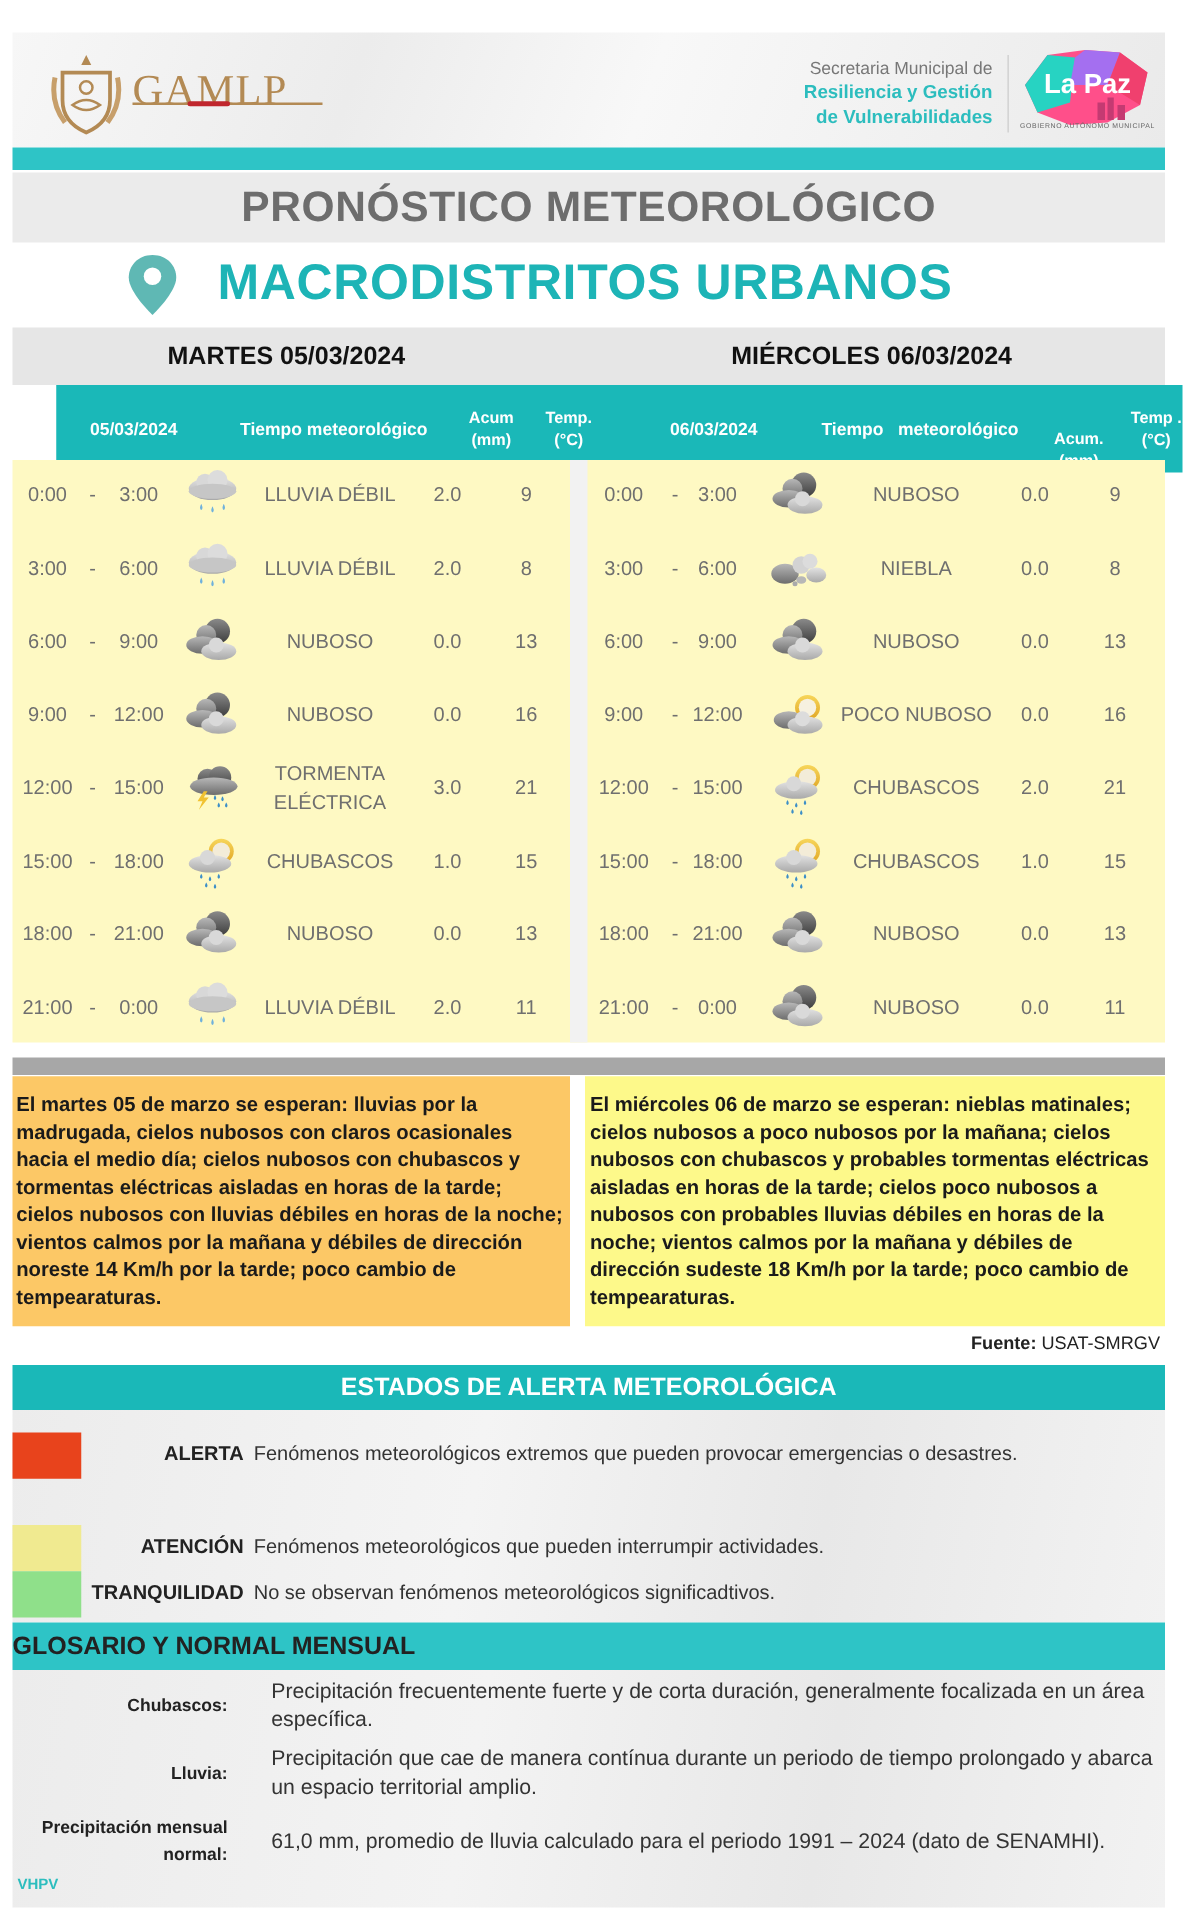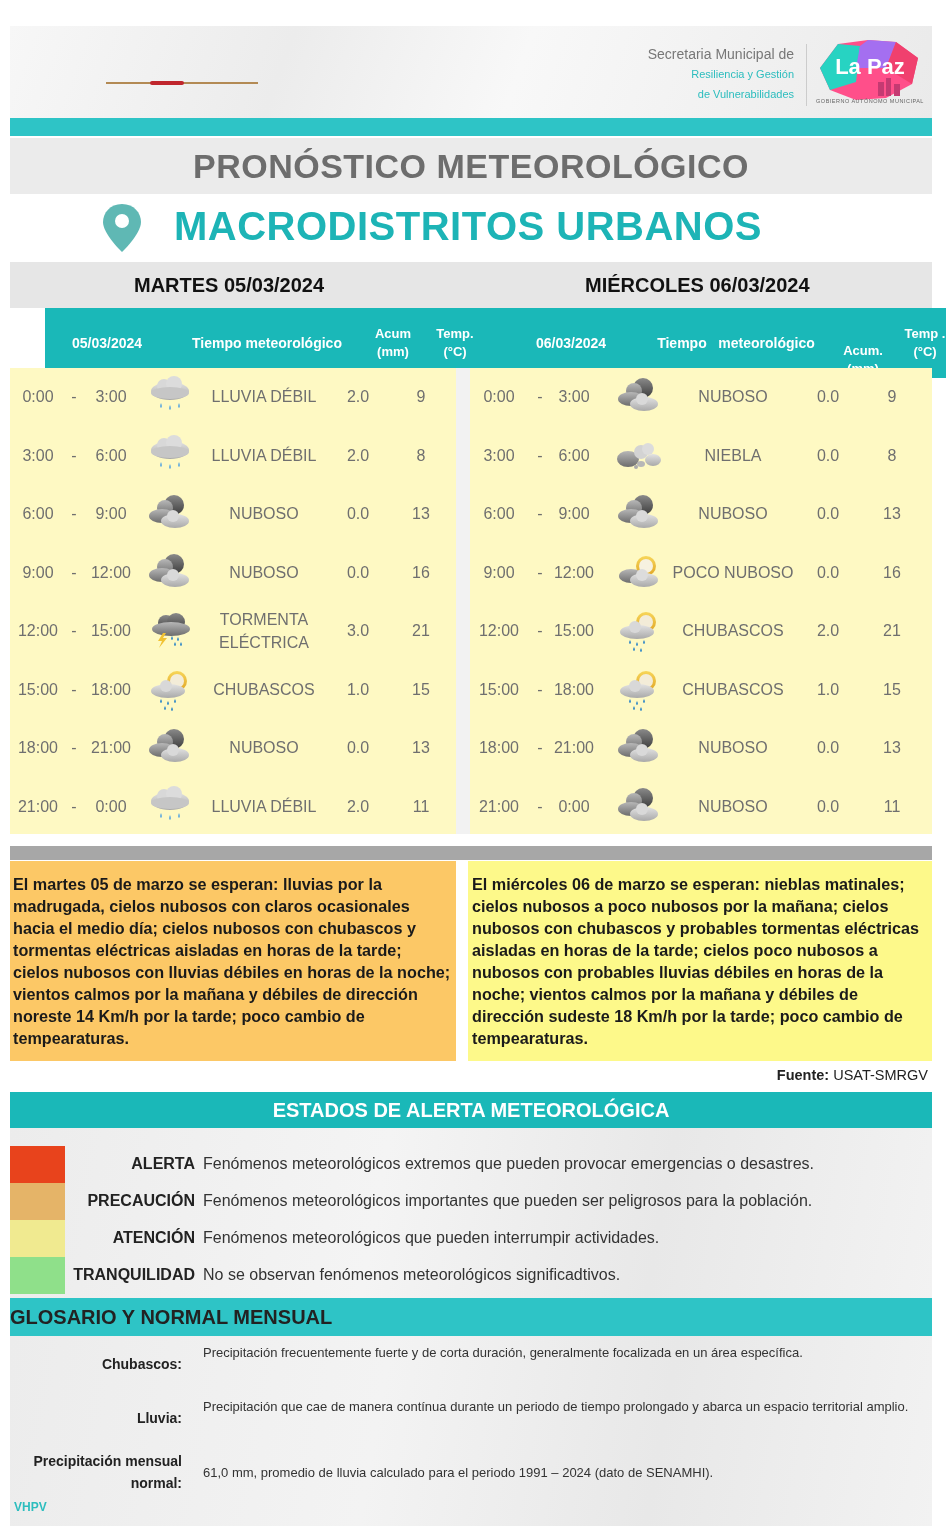--- a/index.html
+++ b/index.html
@@ -5,21 +5,21 @@
   * { box-sizing: border-box; margin: 0; padding: 0; }
   body { width: 946px; height: 1536px; background: #ffffff; font-family: "Liberation Sans", sans-serif; position: relative; overflow: hidden; }
   .header { position: absolute; left: 10px; top: 26px; width: 922px; height: 92px; background: linear-gradient(110deg, #f7f7f7 0%, #ececec 30%, #f8f8f8 55%, #eaeaea 100%); }
   .gamlp-logo { position: absolute; left: 28px; top: 14px; display: flex; align-items: center; }
   .crest { width: 62px; height: 70px; position: relative; }
   .gamlp-text { font-family: "Liberation Serif", serif; font-size: 34px; color: #b38a54; letter-spacing: 1px; margin-left: 6px; margin-top: -4px; }
   .gamlp-sub { position: absolute; left: 96px; top: 56px; width: 152px; height: 2px; background: #b38a54; }
   .gamlp-flag { position: absolute; left: 140px; top: 55px; width: 34px; height: 4px; background: #c0262d; border-radius: 2px; }
   .secretaria { position: absolute; left: 612px; top: 18px; text-align: right; width: 172px; line-height: 20px; }
   .secretaria .l1 { font-size: 14px; color: #777; }
-  .secretaria .l2 { font-size: 11px; color: #2cbdbe; font-weight: normal; }
+  .secretaria .l2 { font-size: 15px; color: #2cbdbe; font-weight: bold; }
   .sec-divider { position: absolute; left: 796px; top: 18px; width: 1px; height: 62px; background: #ccc; }
   .lapaz-logo { position: absolute; left: 806px; top: 12px; width: 108px; height: 66px; }
   .lapaz-sub { position: absolute; left: 797px; top: 72px; width: 126px; font-size: 5.5px; color: #666; text-align: center; letter-spacing: 0.5px; }
   .teal-bar { position: absolute; left: 10px; top: 118px; width: 922px; height: 18px; background: #2ec4c6; }
   .title-bar { position: absolute; left: 10px; top: 138px; width: 922px; height: 56px; background: #ebebeb; text-align: center; }
   .title-bar span { font-size: 34px; font-weight: bold; color: #6d6d6d; line-height: 56px; letter-spacing: 0.5px; }
   .macro { position: absolute; left: 10px; top: 196px; width: 922px; height: 64px; display: flex; align-items: center; }
   .pin { position: absolute; left: 90px; top: 6px; width: 44px; height: 52px; }
   .macro-text { position: absolute; left: 164px; top: 8px; font-size: 40px; font-weight: bold; color: #1db4b6; letter-spacing: 0.5px; }
   .days-bar { position: absolute; left: 10px; top: 262px; width: 922px; height: 46px; background: #e6e6e6; }
@@ -40,21 +40,21 @@
   .fuente b { font-weight: bold; }
   .alert-head { position: absolute; left: 10px; top: 1092px; width: 922px; height: 36px; background: #1ab8b8; text-align: center; color: #fff; font-size: 20px; font-weight: bold; line-height: 36px; }
   .alert-body { position: absolute; left: 10px; top: 1128px; width: 922px; height: 170px; background: linear-gradient(100deg, #ececec 0%, #f4f4f4 40%, #e8e8e8 70%, #f2f2f2 100%); }
   .alert-row { position: absolute; left: 0; height: 37px; width: 922px; }
   .swatch { position: absolute; left: 0; top: 0; width: 55px; height: 37px; }
   .alert-name { position: absolute; left: 55px; width: 130px; text-align: right; top: 9px; font-size: 16px; font-weight: bold; color: #222; }
   .alert-desc { position: absolute; left: 193px; top: 9px; font-size: 16px; color: #333; }
   .glos-head { position: absolute; left: 10px; top: 1298px; width: 922px; height: 38px; background: #2ec4c6; text-align: left; color: #222; font-size: 20px; font-weight: bold; line-height: 38px; }
   .glos-body { position: absolute; left: 10px; top: 1336px; width: 922px; height: 190px; background: linear-gradient(100deg, #ececec 0%, #f3f3f3 40%, #e8e8e8 70%, #f2f2f2 100%); }
   .glos-term { position: absolute; right: 750px; text-align: right; font-size: 14px; font-weight: bold; color: #222; line-height: 22px; }
-  .glos-def { position: absolute; left: 193px; width: 710px; font-size: 13px; color: #333; line-height: 23px; }
+  .glos-def { position: absolute; left: 207px; width: 710px; font-size: 17px; color: #333; line-height: 23px; }
   .vhpv { position: absolute; left: 4px; top: 164px; font-size: 12px; color: #2cbdbe; font-weight: bold; }
 </style>
 </head>
 <body>
 
 <svg width="0" height="0" style="position:absolute">
   <defs>
     <linearGradient id="gLight" x1="0" y1="0" x2="0" y2="1">
         <stop offset="0" stop-color="#e2e2e2"></stop>
         <stop offset="1" stop-color="#a9a9a9"></stop>
@@ -111,20 +111,30 @@
       <circle cx="20" cy="16" r="8" fill="url(#gDark)"></circle>
         <circle cx="30" cy="15" r="9" fill="url(#gDark)"></circle>
       <ellipse cx="25" cy="22" rx="19" ry="7" fill="url(#gMid)"></ellipse>
       <path d="M17 26 l-5 8 h4 l-3 7 l8 -10 h-4 l3 -5z" fill="#f1c232"></path>
       <path d="M26 29 q-2 3 0 4 q2 -1 0 -4z M32 30 q-2 3 0 4 q2 -1 0 -4z M29 35 q-2 3 0 4 q2 -1 0 -4z M35 35 q-2 3 0 4 q2 -1 0 -4z" fill="#3d8fc7"></path>
     </symbol>
   </defs>
 </svg>
 
 <div class="header">
+  <div class="gamlp-logo">
+    <svg class="crest" viewBox="0 0 62 70">
+      <path d="M31 4 l4 8 h-8z" fill="#b38a54"></path>
+      <path d="M12 18 h38 v22 q0 18 -19 26 q-19 -8 -19 -26z" fill="none" stroke="#b38a54" stroke-width="3"></path>
+      <path d="M6 22 q-4 20 8 36 M56 22 q4 20 -8 36" fill="none" stroke="#c79f6b" stroke-width="4"></path>
+      <circle cx="31" cy="30" r="5" fill="none" stroke="#b38a54" stroke-width="2"></circle>
+      <path d="M20 44 q11 -8 22 0 q-11 8 -22 0z" fill="none" stroke="#b38a54" stroke-width="2"></path>
+    </svg>
+    <span class="gamlp-text">GAMLP</span>
+  </div>
   <div class="gamlp-sub"></div>
   <div class="gamlp-flag"></div>
 
   <div class="secretaria">
     <div class="l1">Secretaria Municipal de</div>
     <div class="l2">Resiliencia y Gestión</div>
     <div class="l2">de Vulnerabilidades</div>
   </div>
   <div class="sec-divider"></div>
   <svg class="lapaz-logo" viewBox="0 0 108 66">
@@ -413,25 +423,20 @@
   <span>USAT-SMRGV</span>
 </div>
 
 <div class="alert-head">ESTADOS DE ALERTA METEOROLÓGICA</div>
 <div class="alert-body">
   <div class="alert-row" style="top:18px">
     <div class="swatch" style="background:#e8431c"></div>
     <div class="alert-name">ALERTA</div>
     <div class="alert-desc">Fenómenos meteorológicos extremos que pueden provocar emergencias o desastres.</div>
   </div>
-  <div class="alert-row" style="top:55px">
-    <div class="swatch" style="background:#e5b468"></div>
-    <div class="alert-name">PRECAUCIÓN</div>
-    <div class="alert-desc">Fenómenos meteorológicos importantes que pueden ser peligrosos para la población.</div>
-  </div>
   <div class="alert-row" style="top:92px">
     <div class="swatch" style="background:#f0ea90"></div>
     <div class="alert-name">ATENCIÓN</div>
     <div class="alert-desc">Fenómenos meteorológicos que pueden interrumpir actividades.</div>
   </div>
   <div class="alert-row" style="top:129px">
     <div class="swatch" style="background:#8fe08a"></div>
     <div class="alert-name">TRANQUILIDAD</div>
     <div class="alert-desc">No se observan fenómenos meteorológicos significadtivos.</div>
   </div>

